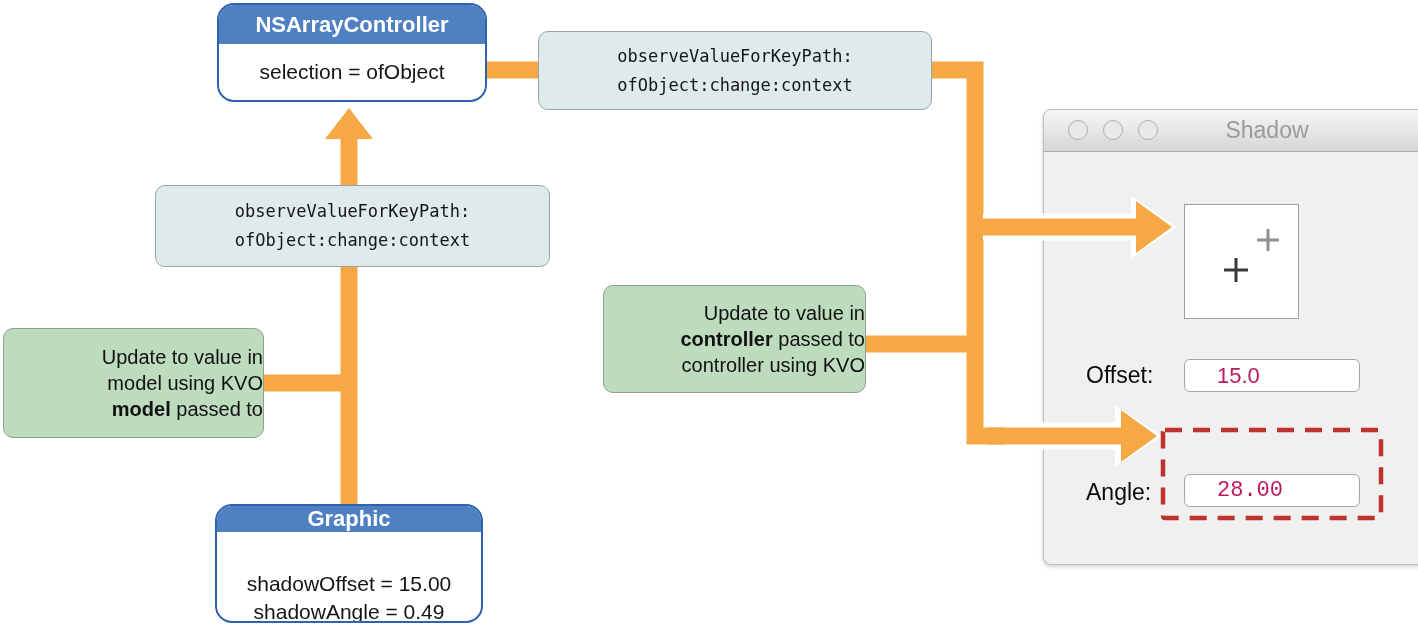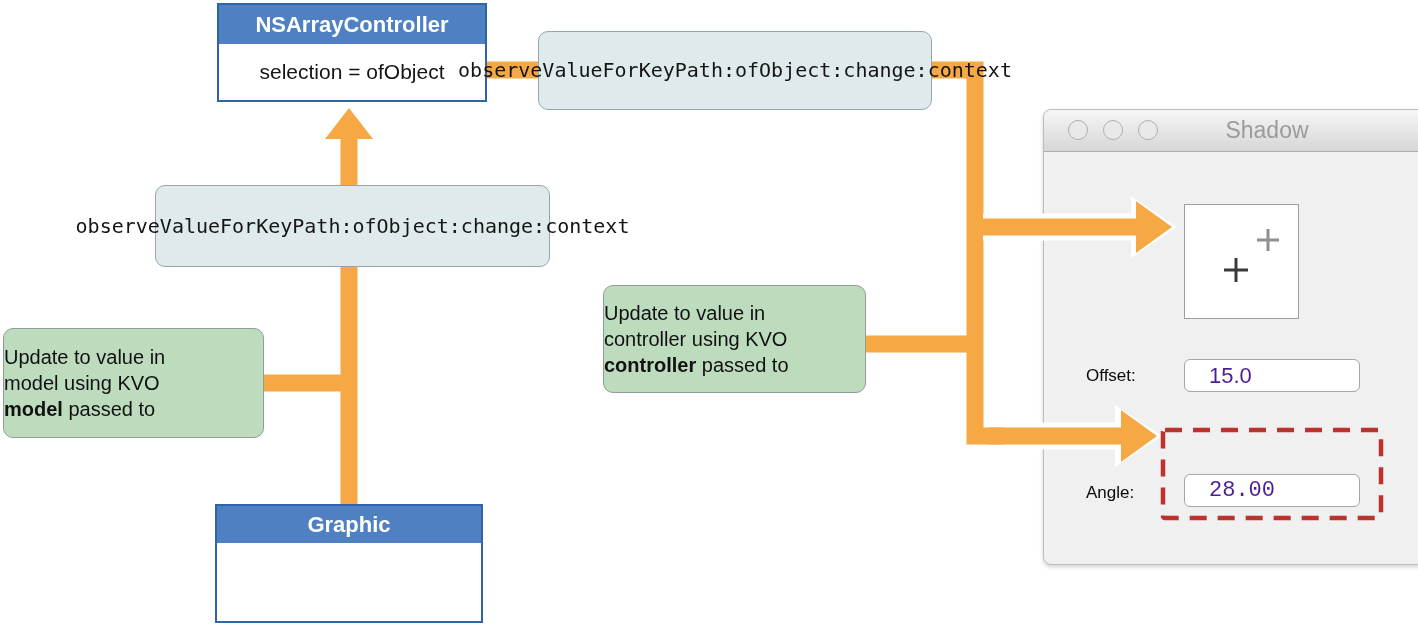--- a/index.html
+++ b/index.html
@@ -12,51 +12,51 @@
   #arrows-over{z-index:3;}
   .shaft{stroke:var(--orange);stroke-width:17;fill:none;stroke-linejoin:miter;}
   .head{fill:var(--orange);}
   .casing-shaft{stroke:#fff;stroke-width:27;fill:none;}
   .casing-head{fill:#fff;}
   .highlight-rect{fill:none;stroke:var(--red);stroke-width:4.5;stroke-dasharray:17 11;}
 
   
   .entity{
     position:absolute;z-index:2;box-sizing:border-box;background:#fff;
-    border:2px solid var(--blue-border);border-radius:0;overflow:hidden;
+    border:2px solid var(--blue-border);border-radius:17px;overflow:hidden;
   }
   .entity-header{
     background:var(--blue-fill);color:#fff;font-weight:bold;font-size:22px;
     text-align:center;display:flex;align-items:center;justify-content:center;
   }
   .entity-body{
     display:flex;flex-direction:column;align-items:center;justify-content:center;
     font-size:21px;color:#151515;line-height:28px;flex:1;
   }
   #box-controller{left:217px;top:3px;width:270px;height:99px;display:flex;flex-direction:column;}
   #box-controller .entity-header{height:39px;}
   #box-graphic{left:215px;top:504px;width:268px;height:119px;display:flex;flex-direction:column;gap:38px;}
   #box-graphic .entity-header{height:37px;}
 
   
   .kvo{
     position:absolute;z-index:2;box-sizing:border-box;
     background:var(--kvo-fill);border:1.5px solid var(--kvo-border);border-radius:10px;
-    display:flex;align-items:center;justify-content:center;
+    display:flex;flex-direction:column;align-items:center;justify-content:center;
     font-family:"DejaVu Sans Mono","Liberation Mono",monospace;
-    font-size:20px;color:#151515;line-height:29px;white-space:pre;
+    font-size:17px;color:#151515;line-height:29px;white-space:pre;
   }
   #kvo-top{left:538px;top:31px;width:394px;height:79px;}
   #kvo-mid{left:155px;top:185px;width:395px;height:82px;}
 
   
   .note{
     position:absolute;z-index:2;box-sizing:border-box;
     background:var(--green-fill);border:1.5px solid var(--green-border);border-radius:10px;
-    display:flex;flex-direction:column;align-items:flex-start;justify-content:center;
+    display:flex;flex-direction:column;align-items:flex-end;justify-content:center;
     font-size:20px;color:#111;line-height:26px;text-align:center;
   }
   #note-model{left:3px;top:328px;width:261px;height:110px;}
   #note-controller{left:603px;top:285px;width:263px;height:108px;}
 
   
   #shadow-window{
     position:absolute;z-index:2;left:1043px;top:109px;width:448px;height:456px;
     box-sizing:border-box;background:#F0F0F0;border:1px solid #BDBDBD;border-radius:8px;
     box-shadow:0 2px 4px rgba(0,0,0,0.18);
@@ -79,28 +79,28 @@
     position:absolute;left:140px;top:94px;width:115px;height:115px;
     box-sizing:border-box;background:#fff;border:1.5px solid #9E9E9E;
   }
   .cross{position:absolute;}
   .cross::before,.cross::after{content:"";position:absolute;background:currentColor;}
   .cross::before{left:0;right:0;top:50%;height:3px;transform:translateY(-50%);}
   .cross::after{top:0;bottom:0;left:50%;width:3px;transform:translateX(-50%);}
   .cross.dark{width:24px;height:24px;color:#3A3A3A;left:39px;top:53px;}
   .cross.gray{width:22px;height:22px;color:#8F8F8F;left:72px;top:24px;}
   .field-label{
-    position:absolute;left:42px;font-size:17px;color:#0a0a0a;line-height:33px;
+    position:absolute;left:42px;font-size:23px;color:#0a0a0a;line-height:33px;
   }
   #offset-label{top:249px;} #angle-label{top:366px;}
   .field{
     position:absolute;left:140px;width:176px;height:33px;box-sizing:border-box;
     border:1.5px solid #A6A6A6;border-radius:6px;background:#fff;
-    font-family:"Liberation Sans",sans-serif;font-size:22px;color:#4c1d95;
-    padding:0 0 0 24px;outline:none;
+    font-family:"Liberation Sans",sans-serif;font-size:22px;color:#be185d;
+    padding:0 0 0 32px;outline:none;
   }
   #offset-input{top:249px;} #angle-input{top:364px;font-family:Liberation Mono, monospace;}
   b{font-weight:bold;}
 </style>
 </head>
 <body>
 
 <div id="stage">
 
   <svg id="arrows-under" class="layer" width="1418" height="631" viewBox="0 0 1418 631">
@@ -129,26 +129,30 @@
   </div>
 
   <div class="note" id="note-model">
     <div>Update to value in</div>
     <div>model using KVO</div>
     <div><b>model</b><span> passed to</span></div>
   </div>
 
   <div class="note" id="note-controller">
     <div>Update to value in</div>
+    <div><b>controller</b><span> passed to</span></div>
     <div>controller using KVO</div>
-    <div><b>controller</b><span> passed to</span></div>
   </div>
 
   <div class="entity" id="box-graphic">
     <div class="entity-header">Graphic</div>
+    <div class="entity-body">
+      <div>shadowOffset = 15.00</div>
+      <div>shadowAngle = 0.49</div>
+    </div>
   </div>
 
   <div id="shadow-window">
     <div class="titlebar">
       <span class="tl" id="tl-close"></span>
       <span class="tl" id="tl-min"></span>
       <span class="tl" id="tl-zoom"></span>
       <div class="win-title">Shadow</div>
     </div>
 

